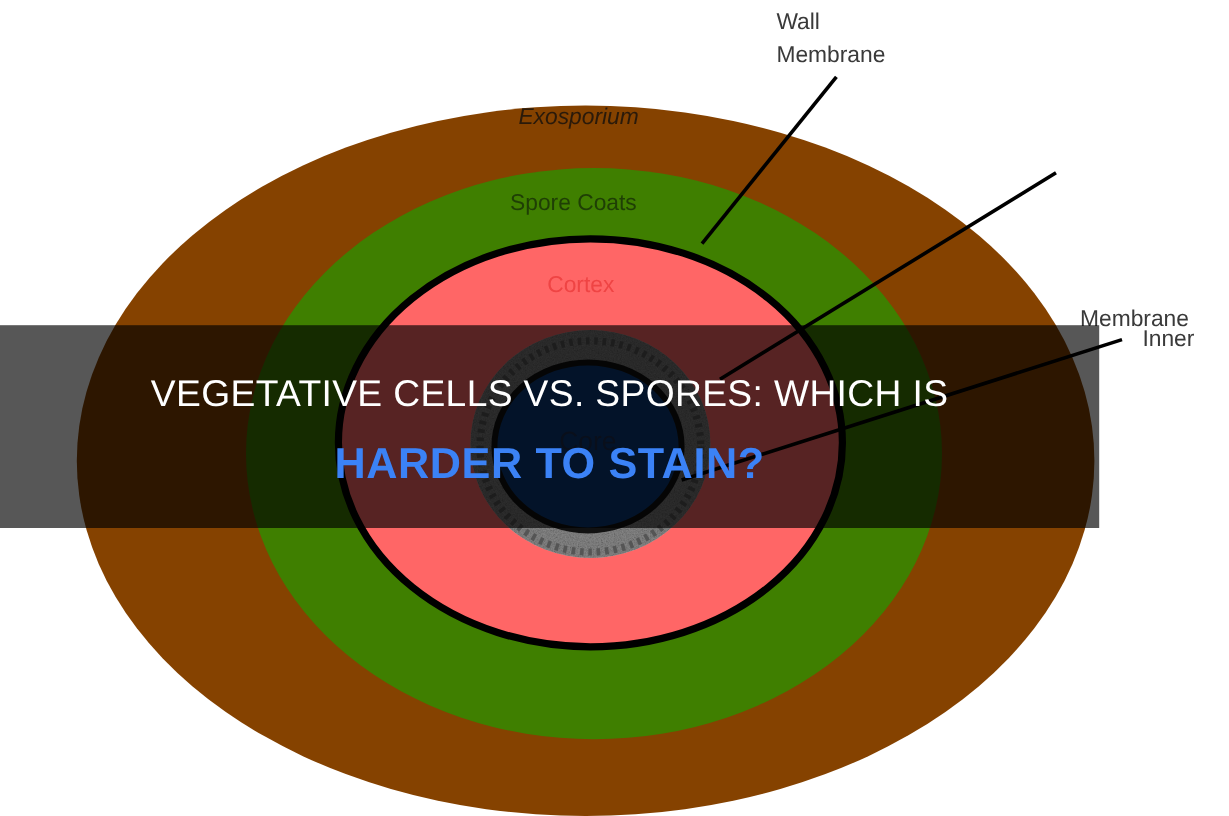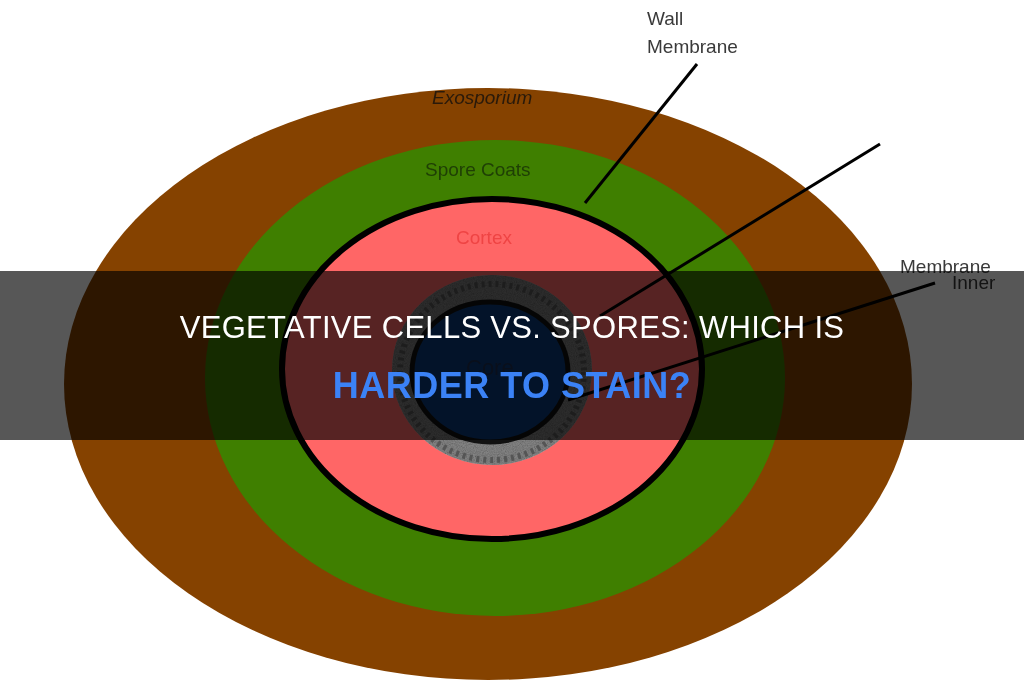--- a/index.html
+++ b/index.html
@@ -8,21 +8,21 @@
     background: #ffffff;
     font-family: "Liberation Sans", "DejaVu Sans", sans-serif;
   }
   .diagram { position: absolute; left: 0; top: 0; width: 1024px; height: 680px; }
   .diagram svg { display: block; }
   .lbl { position: absolute; font-size: 19px; color: #3a3a3a; line-height: 26px; white-space: nowrap; }
   .lbl.inner-dark { color: #2a1a0a; font-style: italic; }
   .lbl.green-dark { color: #1f3f05; }
   .lbl.red-dark { color: #ef4444; }
   .banner {
-    position: absolute; left: 0; top: 271px; width: 1024px; height: 169px;
+    position: absolute; left: 0; top: 271px; width: 916px; height: 169px;
     background: rgba(0,0,0,0.66);
     display: flex; flex-direction: column; align-items: center; justify-content: center;
   }
   .title-line1 {
     color: #ffffff; font-size: 31px; letter-spacing: 0.3px; line-height: 44px;
     text-transform: uppercase; margin-top: 4px;
   }
   .title-line2 {
     color: #3b82f6; font-size: 36px; font-weight: bold; letter-spacing: 0.5px; line-height: 48px;
     text-transform: uppercase; margin-top: 12px;

